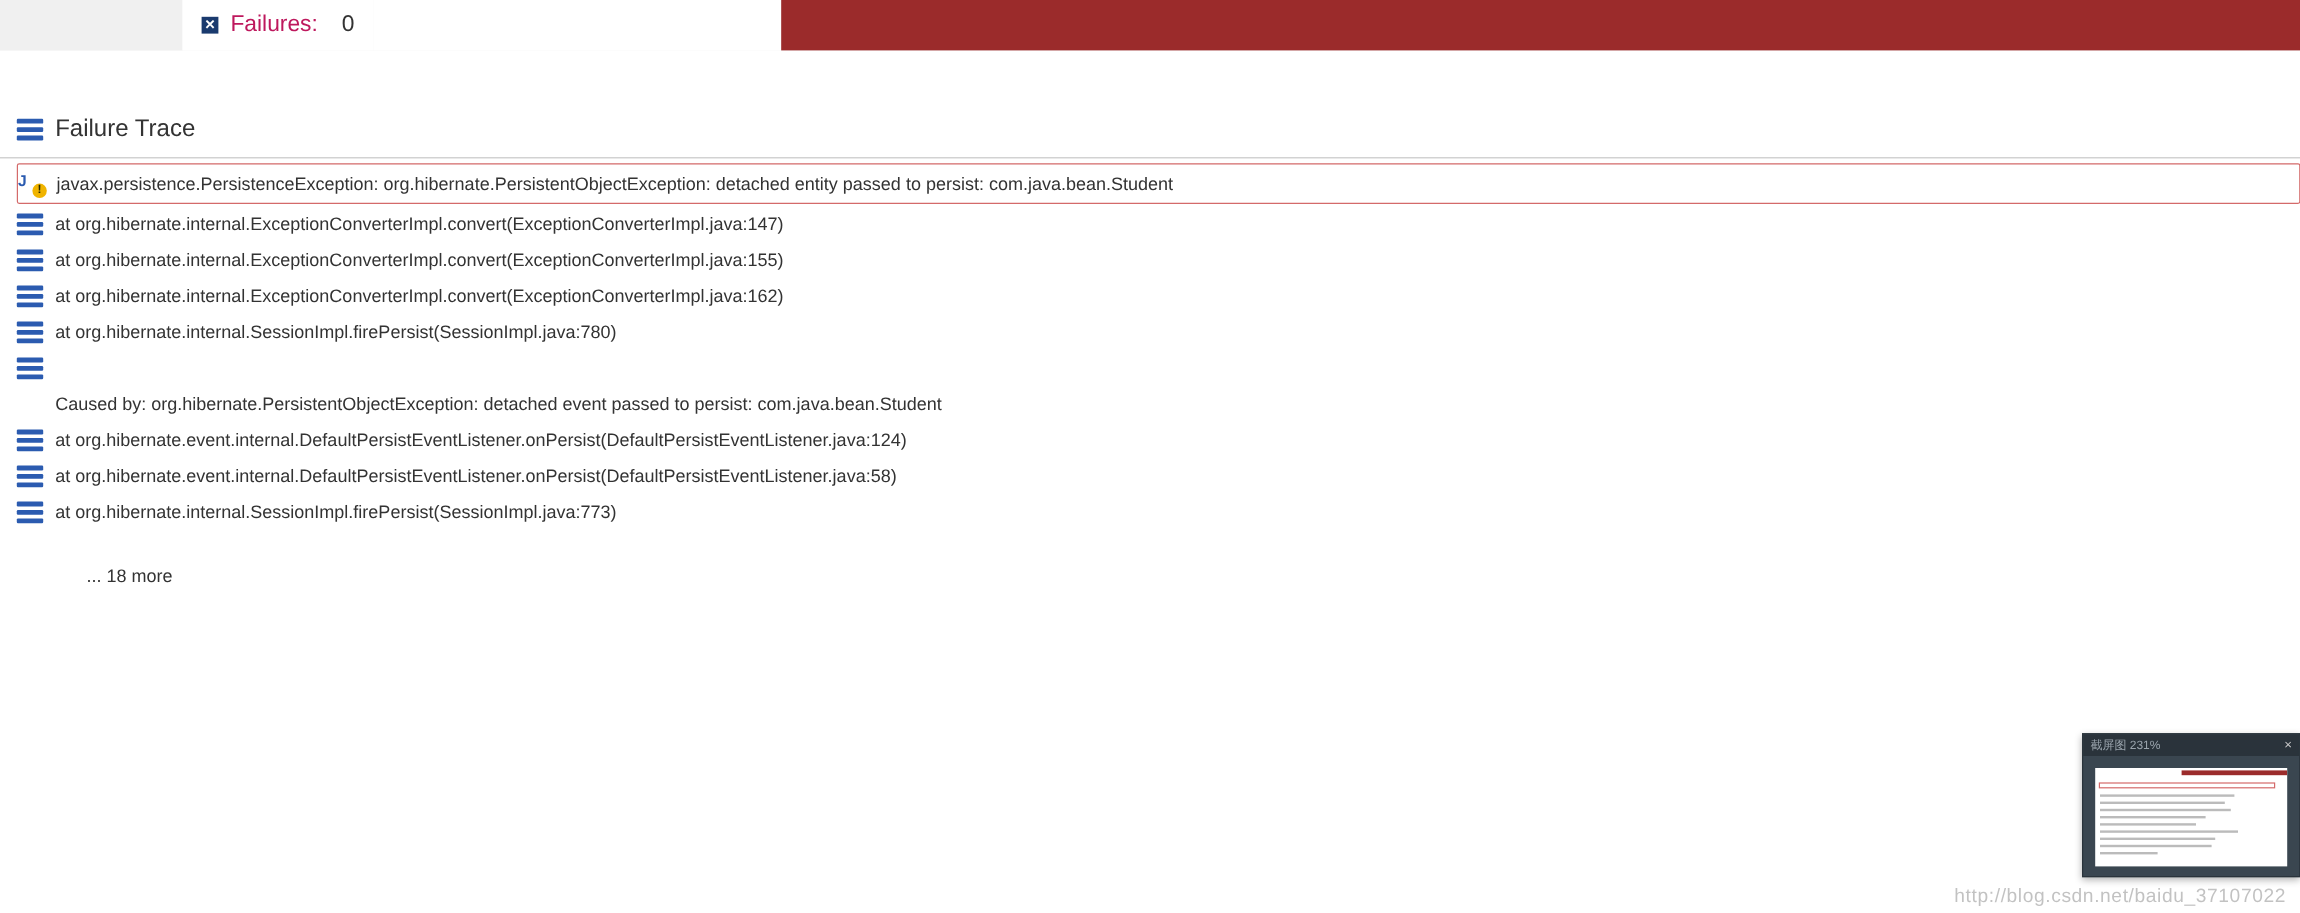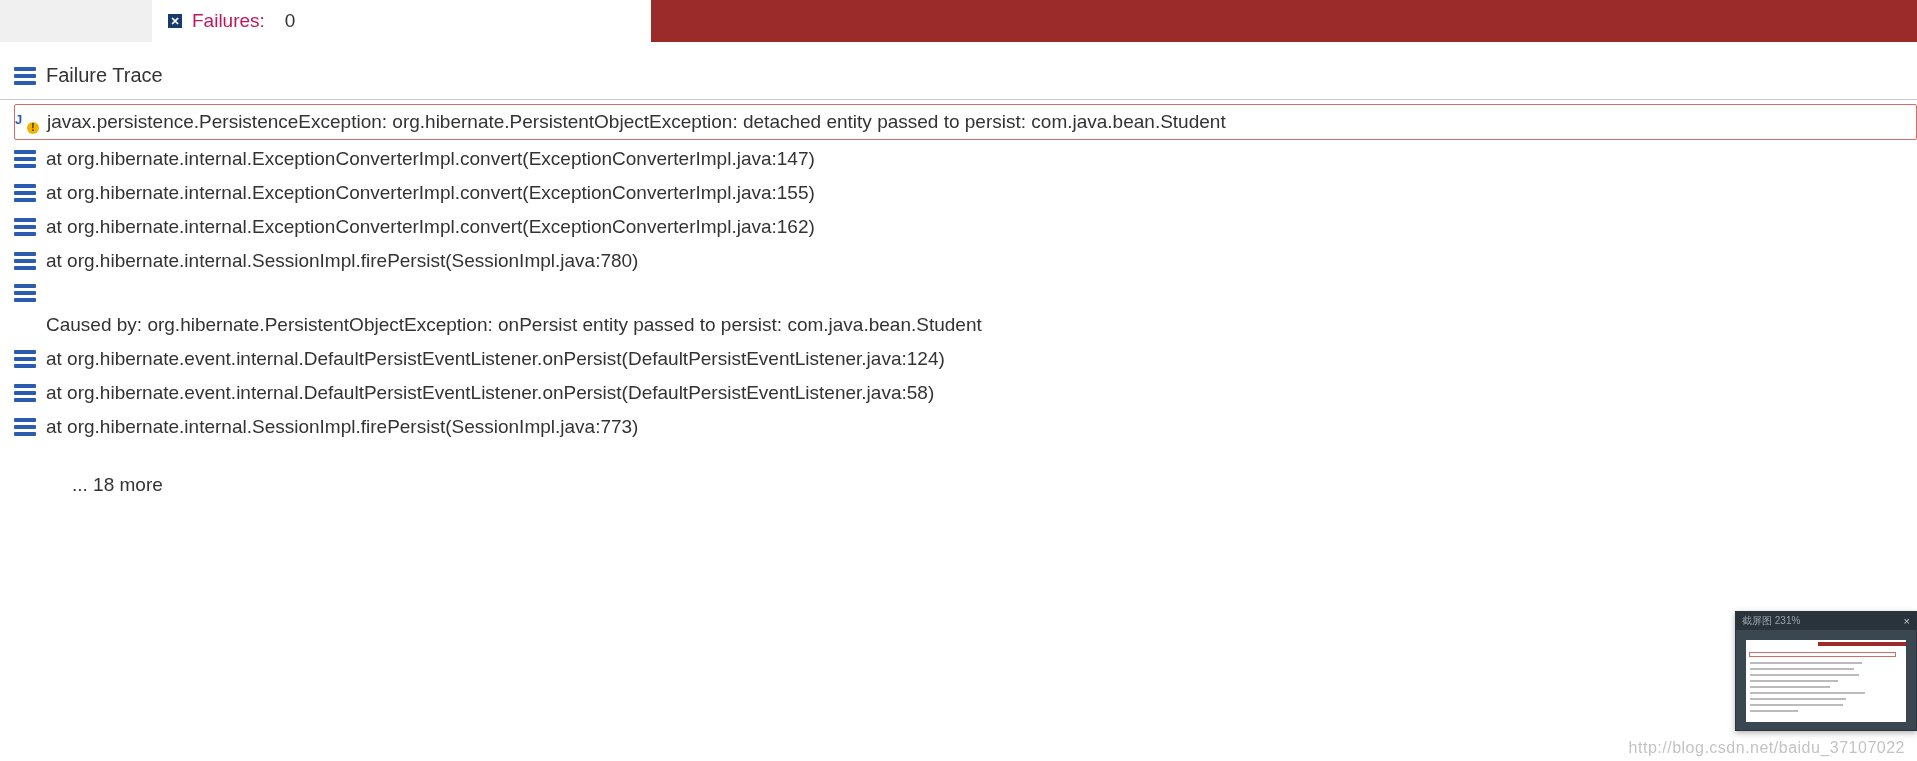--- a/index.html
+++ b/index.html
@@ -48,20 +48,21 @@
   }
   .top-fail-bar {
     flex: 1;
     background: #9b2b2b;
   }
   .section-header {
     display: flex;
     align-items: center;
     gap: 10px;
     padding: 22px 0 10px 14px;
+    margin-top: 32px;
   }
   .hamburger-icon {
     width: 22px;
     height: 18px;
     display: inline-flex;
     flex-direction: column;
     justify-content: space-between;
   }
   .hamburger-icon span {
     height: 4px;
@@ -115,21 +116,21 @@
     color: #2b2b00;
     font-size: 10px;
     font-weight: bold;
     border-radius: 50%;
     display: flex;
     align-items: center;
     justify-content: center;
     line-height: 1;
   }
   .trace-text {
-    font-size: 19px;
+    font-size: 15px;
     color: #333;
     white-space: nowrap;
   }
   .trace-row.indent .trace-text {
     padding-left: 26px;
     margin-top: 24px;
   }
   .trace-row.no-icon .icon-slot {
     width: 22px;
     height: 18px;
@@ -265,21 +266,21 @@
   <div class="trace-row">
     <span class="hamburger-icon">
         <span></span>
         <span></span>
         <span></span>
       </span>
   </div>
 
   <div class="trace-row no-icon">
     <span class="icon-slot"></span>
-    <span class="trace-text">Caused by: org.hibernate.PersistentObjectException: onPersist entity passed to persist: com.java.bean.Student</span>
+    <span class="trace-text">Caused by: org.hibernate.PersistentObjectException: detached event passed to persist: com.java.bean.Student</span>
   </div>
 
   <div class="trace-row">
     <span class="hamburger-icon">
         <span></span>
         <span></span>
         <span></span>
       </span>
     <span class="trace-text">at org.hibernate.event.internal.DefaultPersistEventListener.onPersist(DefaultPersistEventListener.java:124)</span>
   </div>

